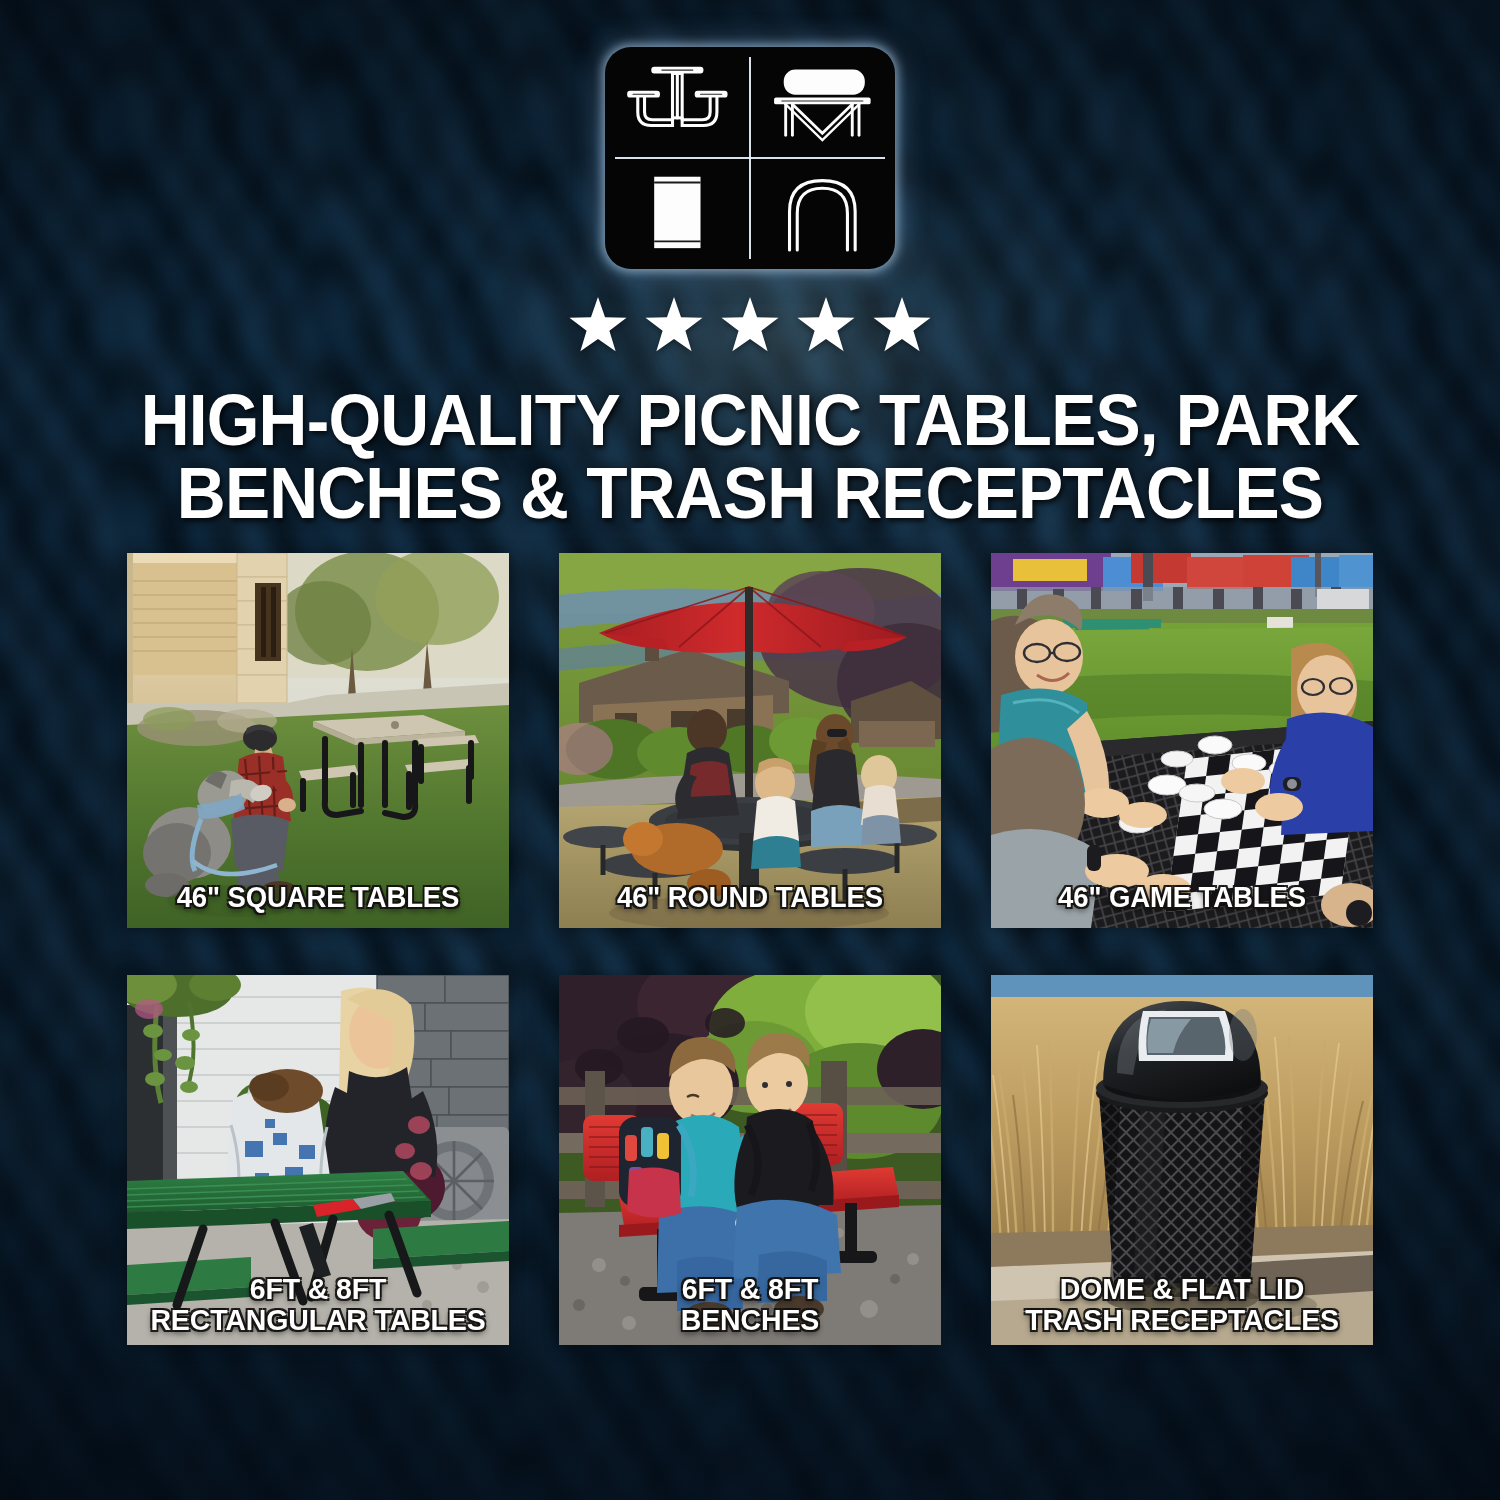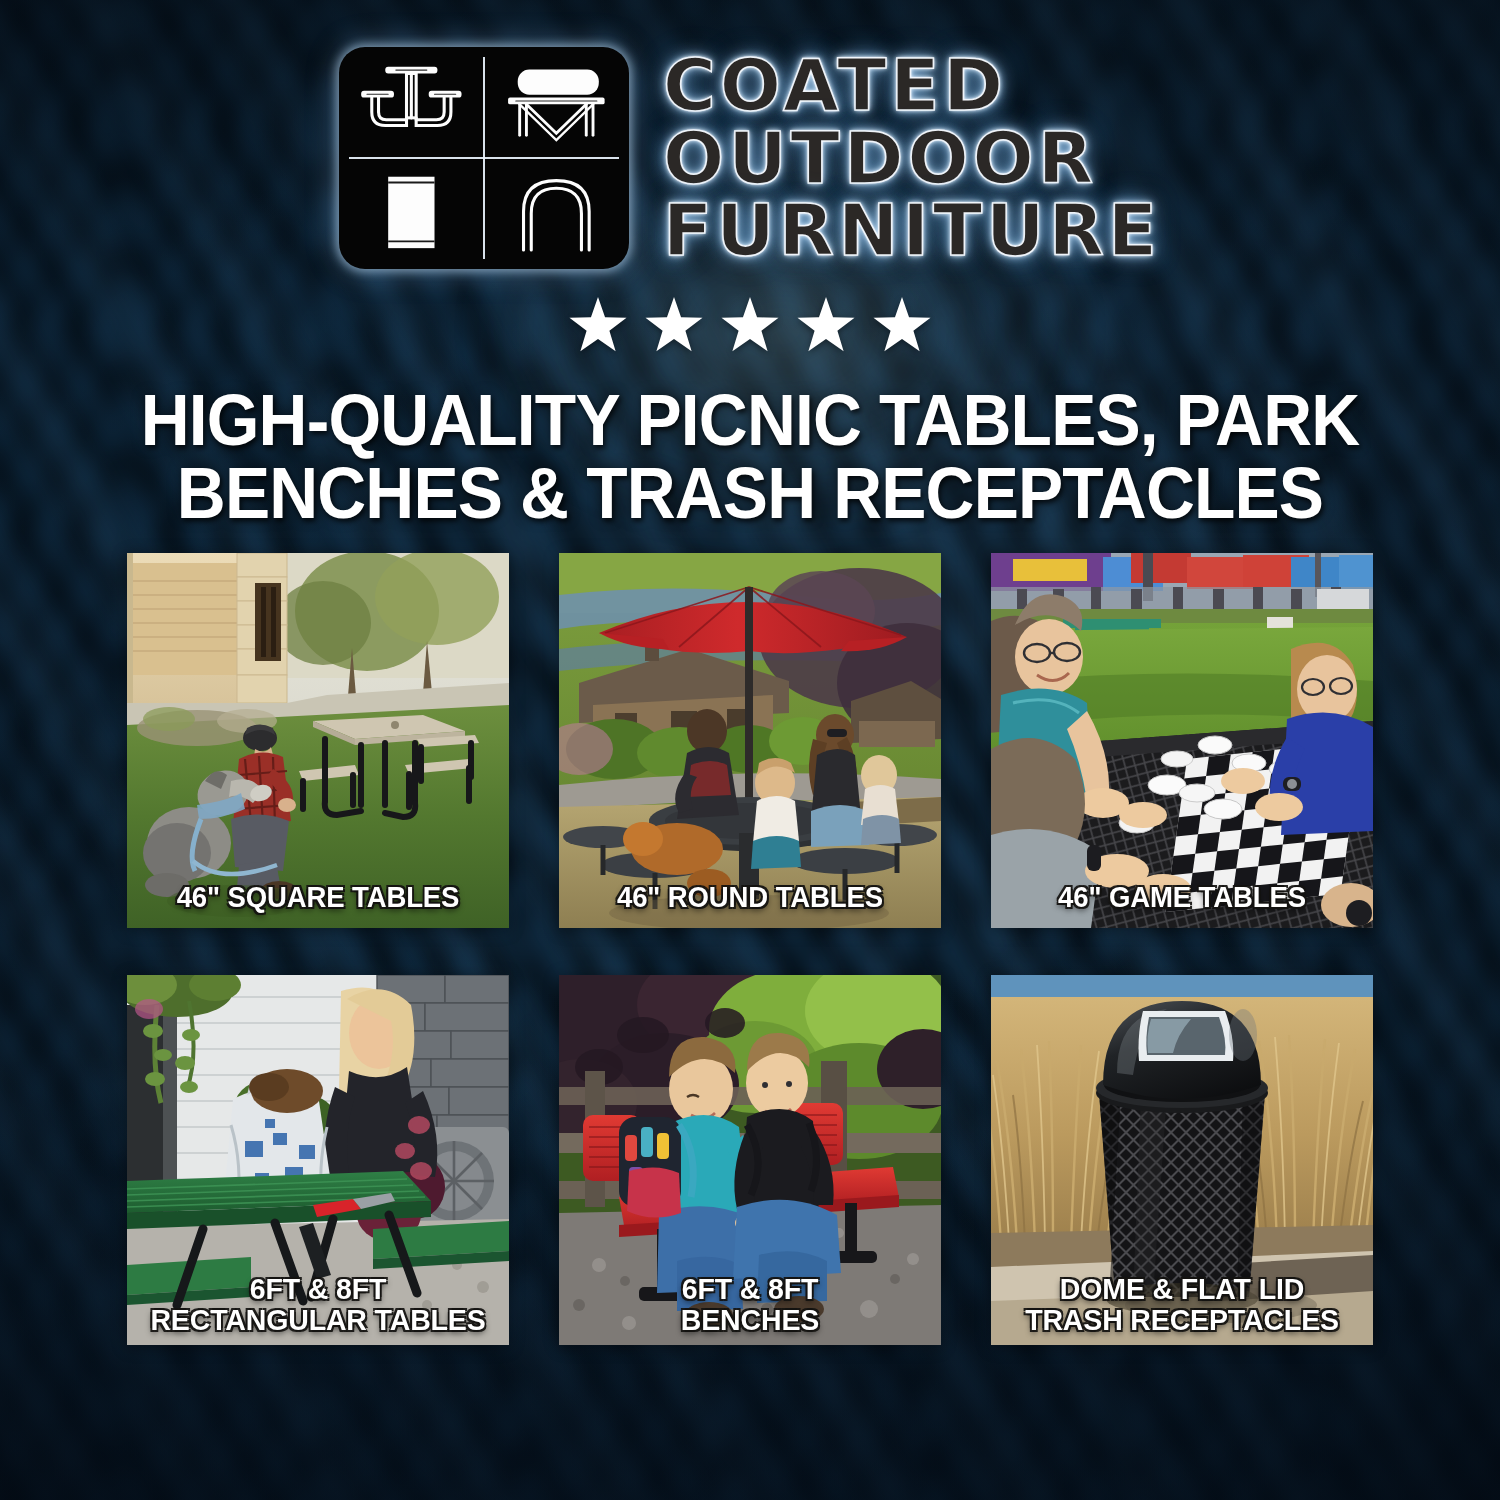--- a/index.html
+++ b/index.html
@@ -211,25 +211,20 @@
         </svg>
       </div>
       <div class="logo-cell">
         <svg viewBox="0 0 120 92" fill="none" stroke="#fdfdfd" stroke-width="3.2" stroke-linecap="round">
           <path d="M26 84 L26 44 Q26 12 60 12 Q94 12 94 44 L94 84"></path>
           <path d="M34 84 L34 46 Q34 20 60 20 Q86 20 86 46 L86 84"></path>
         </svg>
       </div>
     </div>
 
-    <div class="brand">
-      <div class="brand-line brand-1">COATED</div>
-      <div class="brand-line brand-2">OUTDOOR</div>
-      <div class="brand-line brand-3">FURNITURE</div>
-    </div>
   </div>
 
   <div class="stars" id="star-row">
       <svg class="star" viewBox="0 0 62 60">
         <polygon points="31.00,1.00 38.05,21.29 59.53,21.73 42.41,34.71 48.63,55.27 31.00,43.00 13.37,55.27 19.59,34.71 2.47,21.73 23.95,21.29" fill="#ffffff"></polygon>
       </svg>
       <svg class="star" viewBox="0 0 62 60">
         <polygon points="31.00,1.00 38.05,21.29 59.53,21.73 42.41,34.71 48.63,55.27 31.00,43.00 13.37,55.27 19.59,34.71 2.47,21.73 23.95,21.29" fill="#ffffff"></polygon>
       </svg>
       <svg class="star" viewBox="0 0 62 60">

